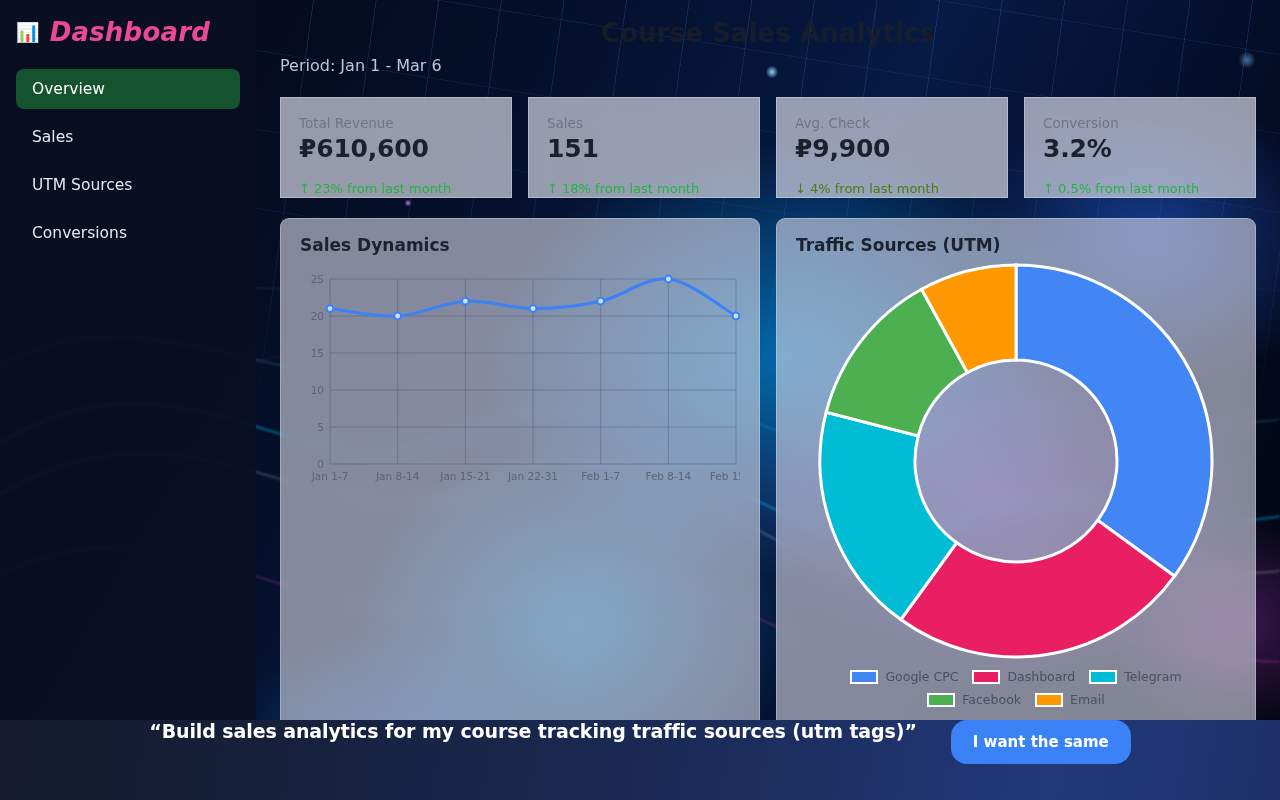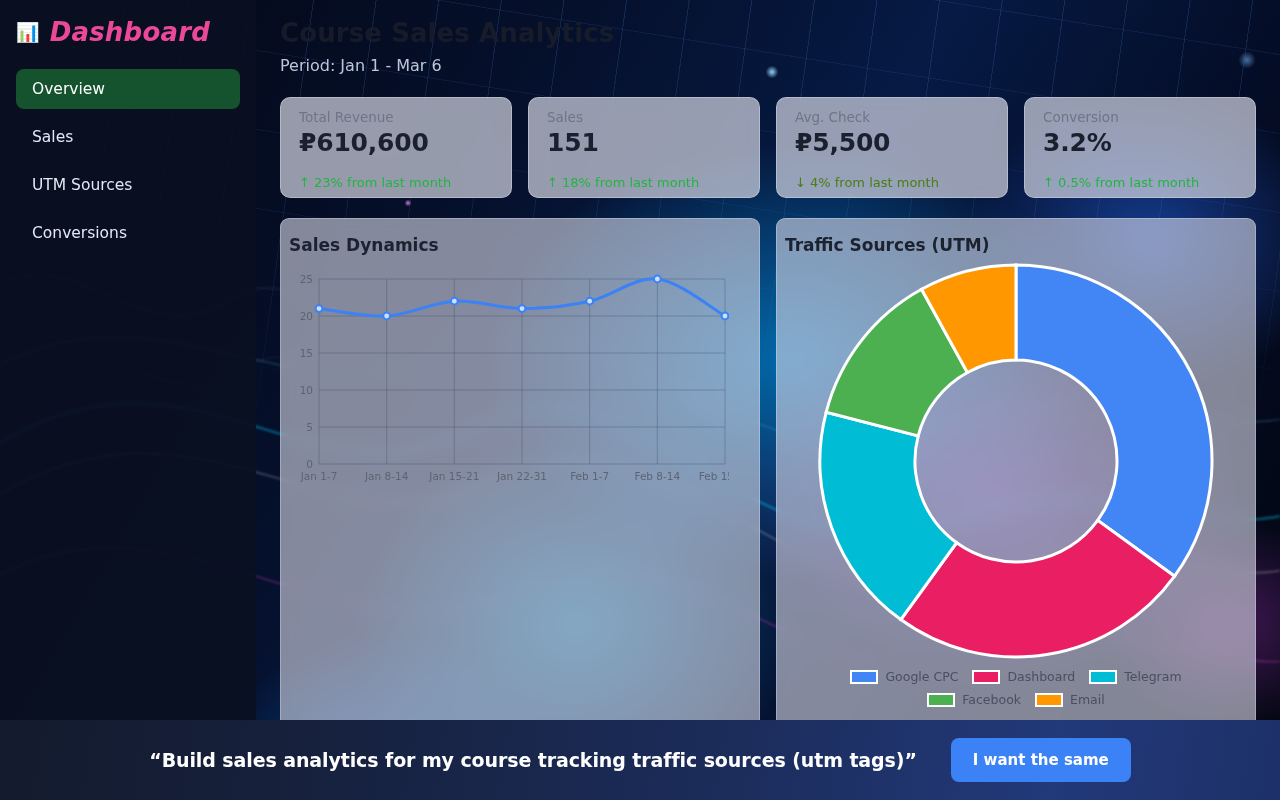--- a/index.html
+++ b/index.html
@@ -55,41 +55,41 @@
   #sidebar-nav { margin-top:22px; padding:0 16px; }
   .nav-item {
     height:40px; display:flex; align-items:center;
     padding:0 16px; border-radius:8px; margin-bottom:8px;
     color:#e3e8f4; font-size:15.5px; cursor:pointer;
   }
   .nav-item.active { background:#14532d; color:#fff; }
 
   
   #main { position:absolute; left:256px; top:0; right:0; bottom:0; padding:18px 24px 0 24px; z-index:4; }
-  #page-title { font-size:26px; font-weight:bold; color:rgba(26,30,42,.88); letter-spacing:.1px; }
+  #page-title { font-size:26px; font-weight:bold; color:rgba(26,30,42,.88); letter-spacing:.1px;text-align:center; }
   #page-period { margin-top:8px; font-size:16px; color:#bcc6da; }
 
   
   #kpi-row { display:flex; gap:16px; margin-top:22px; }
   .kpi-card {
-    flex:1; height:101px; border-radius:10px; padding:11px 18px;
+    flex:1; height:101px; border-radius:0; padding:17px 18px;
     background:rgba(226,228,240,.66);
     border:1px solid rgba(255,255,255,.30);
     backdrop-filter:blur(9px); -webkit-backdrop-filter:blur(9px);
   }
   .kpi-label { font-size:13.5px; color:#6f7587; }
   .kpi-value { font-size:25px; font-weight:bold; color:#1b202e; margin-top:3px; letter-spacing:-.2px; }
   .kpi-delta { font-size:13px; margin-top:18px; }
   .kpi-delta.up { color:#22b540; }
   .kpi-delta.down { color:#4d7c0f; }
 
   
   #panel-row { display:flex; gap:16px; margin-top:20px; }
   .panel {
-    flex:1; height:534px; border-radius:9px; padding:16px 8px;
+    flex:1; height:534px; border-radius:9px; padding:16px 19px;
     background:rgba(216,219,234,.60);
     border:1px solid rgba(255,255,255,.28);
     backdrop-filter:blur(9px); -webkit-backdrop-filter:blur(9px);
     overflow:hidden;
   }
   .panel-title { font-size:17px; font-weight:bold; color:#1d2230; }
 
   
   #line-chart-wrap { margin-top:14px; }
   .axis-text { font-size:10.5px; fill:#5e6473; font-family:"DejaVu Sans", sans-serif; }
@@ -102,26 +102,26 @@
     gap:8px 14px; margin-top:8px; width:400px;align-items:center;
   }
   .legend-item { display:flex; align-items:center; gap:7px; }
   .legend-swatch { width:28px; height:14px; border:2px solid #fff; box-sizing:border-box; }
   .legend-label { font-size:12.5px; color:#4a5060; }
 
   
   #bottom-bar {
     position:absolute; left:0; bottom:0; width:1280px; height:80px;
     background:linear-gradient(100deg,#141b2e 0%,#16203b 22%,#1c2d5c 58%,#22397a 82%,#1d3068 100%);
-    display:flex; align-items:center; justify-content:center; gap:34px;
+    display:flex; align-items:flex-start; justify-content:center; gap:34px;
     z-index:20;
   }
   #bottom-quote { color:#fff; font-size:19px; font-weight:bold; letter-spacing:-.1px; }
   #cta-button {
-    background:#3b82f6; color:#fff; border:none; border-radius:8px;
+    background:#3b82f6; color:#fff; border:none; border-radius:16px;
     padding:13px 22px; font-size:15px; font-weight:bold; cursor:pointer;
     font-family:"DejaVu Sans", sans-serif;
   }
 </style>
 </head>
 <body>
 
 <div id="bg-root">
   <div id="bg-grid"></div>
   <svg id="bg-waves" width="1280" height="800" viewBox="0 0 1280 800">
@@ -167,21 +167,21 @@
       <div class="kpi-value">₽610,600</div>
       <div class="kpi-delta up">↑ 23% from last month</div>
     </div>
     <div class="kpi-card">
       <div class="kpi-label">Sales</div>
       <div class="kpi-value">151</div>
       <div class="kpi-delta up">↑ 18% from last month</div>
     </div>
     <div class="kpi-card">
       <div class="kpi-label">Avg. Check</div>
-      <div class="kpi-value">₽5,500</div>
+      <div class="kpi-value">₽9,900</div>
       <div class="kpi-delta down">↓ 4% from last month</div>
     </div>
     <div class="kpi-card">
       <div class="kpi-label">Conversion</div>
       <div class="kpi-value">3.2%</div>
       <div class="kpi-delta up">↑ 0.5% from last month</div>
     </div>
   </section>
 
   <section id="panel-row">

